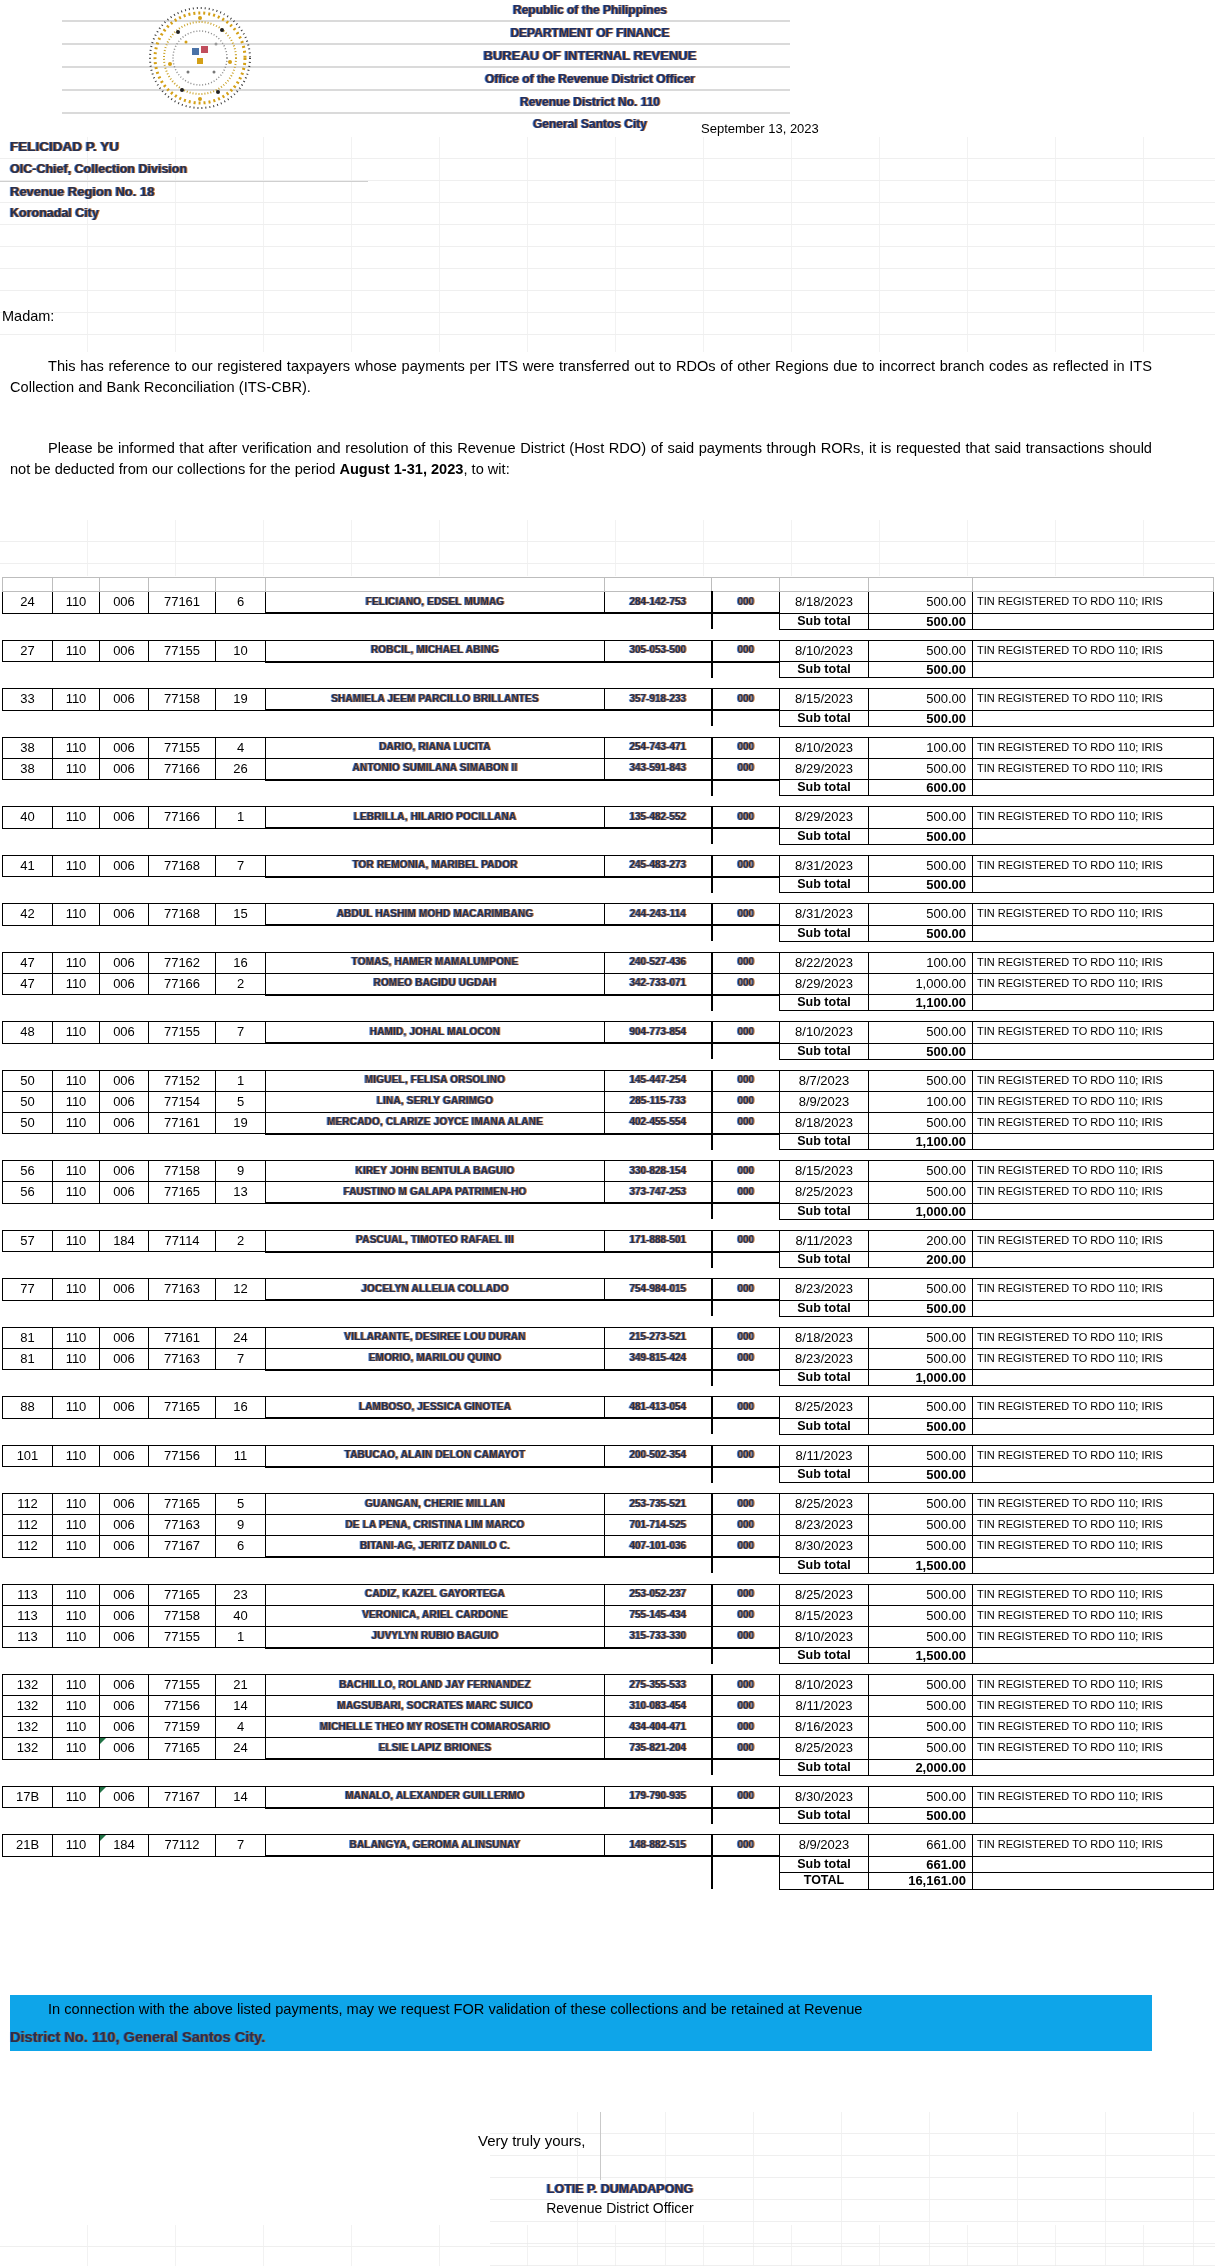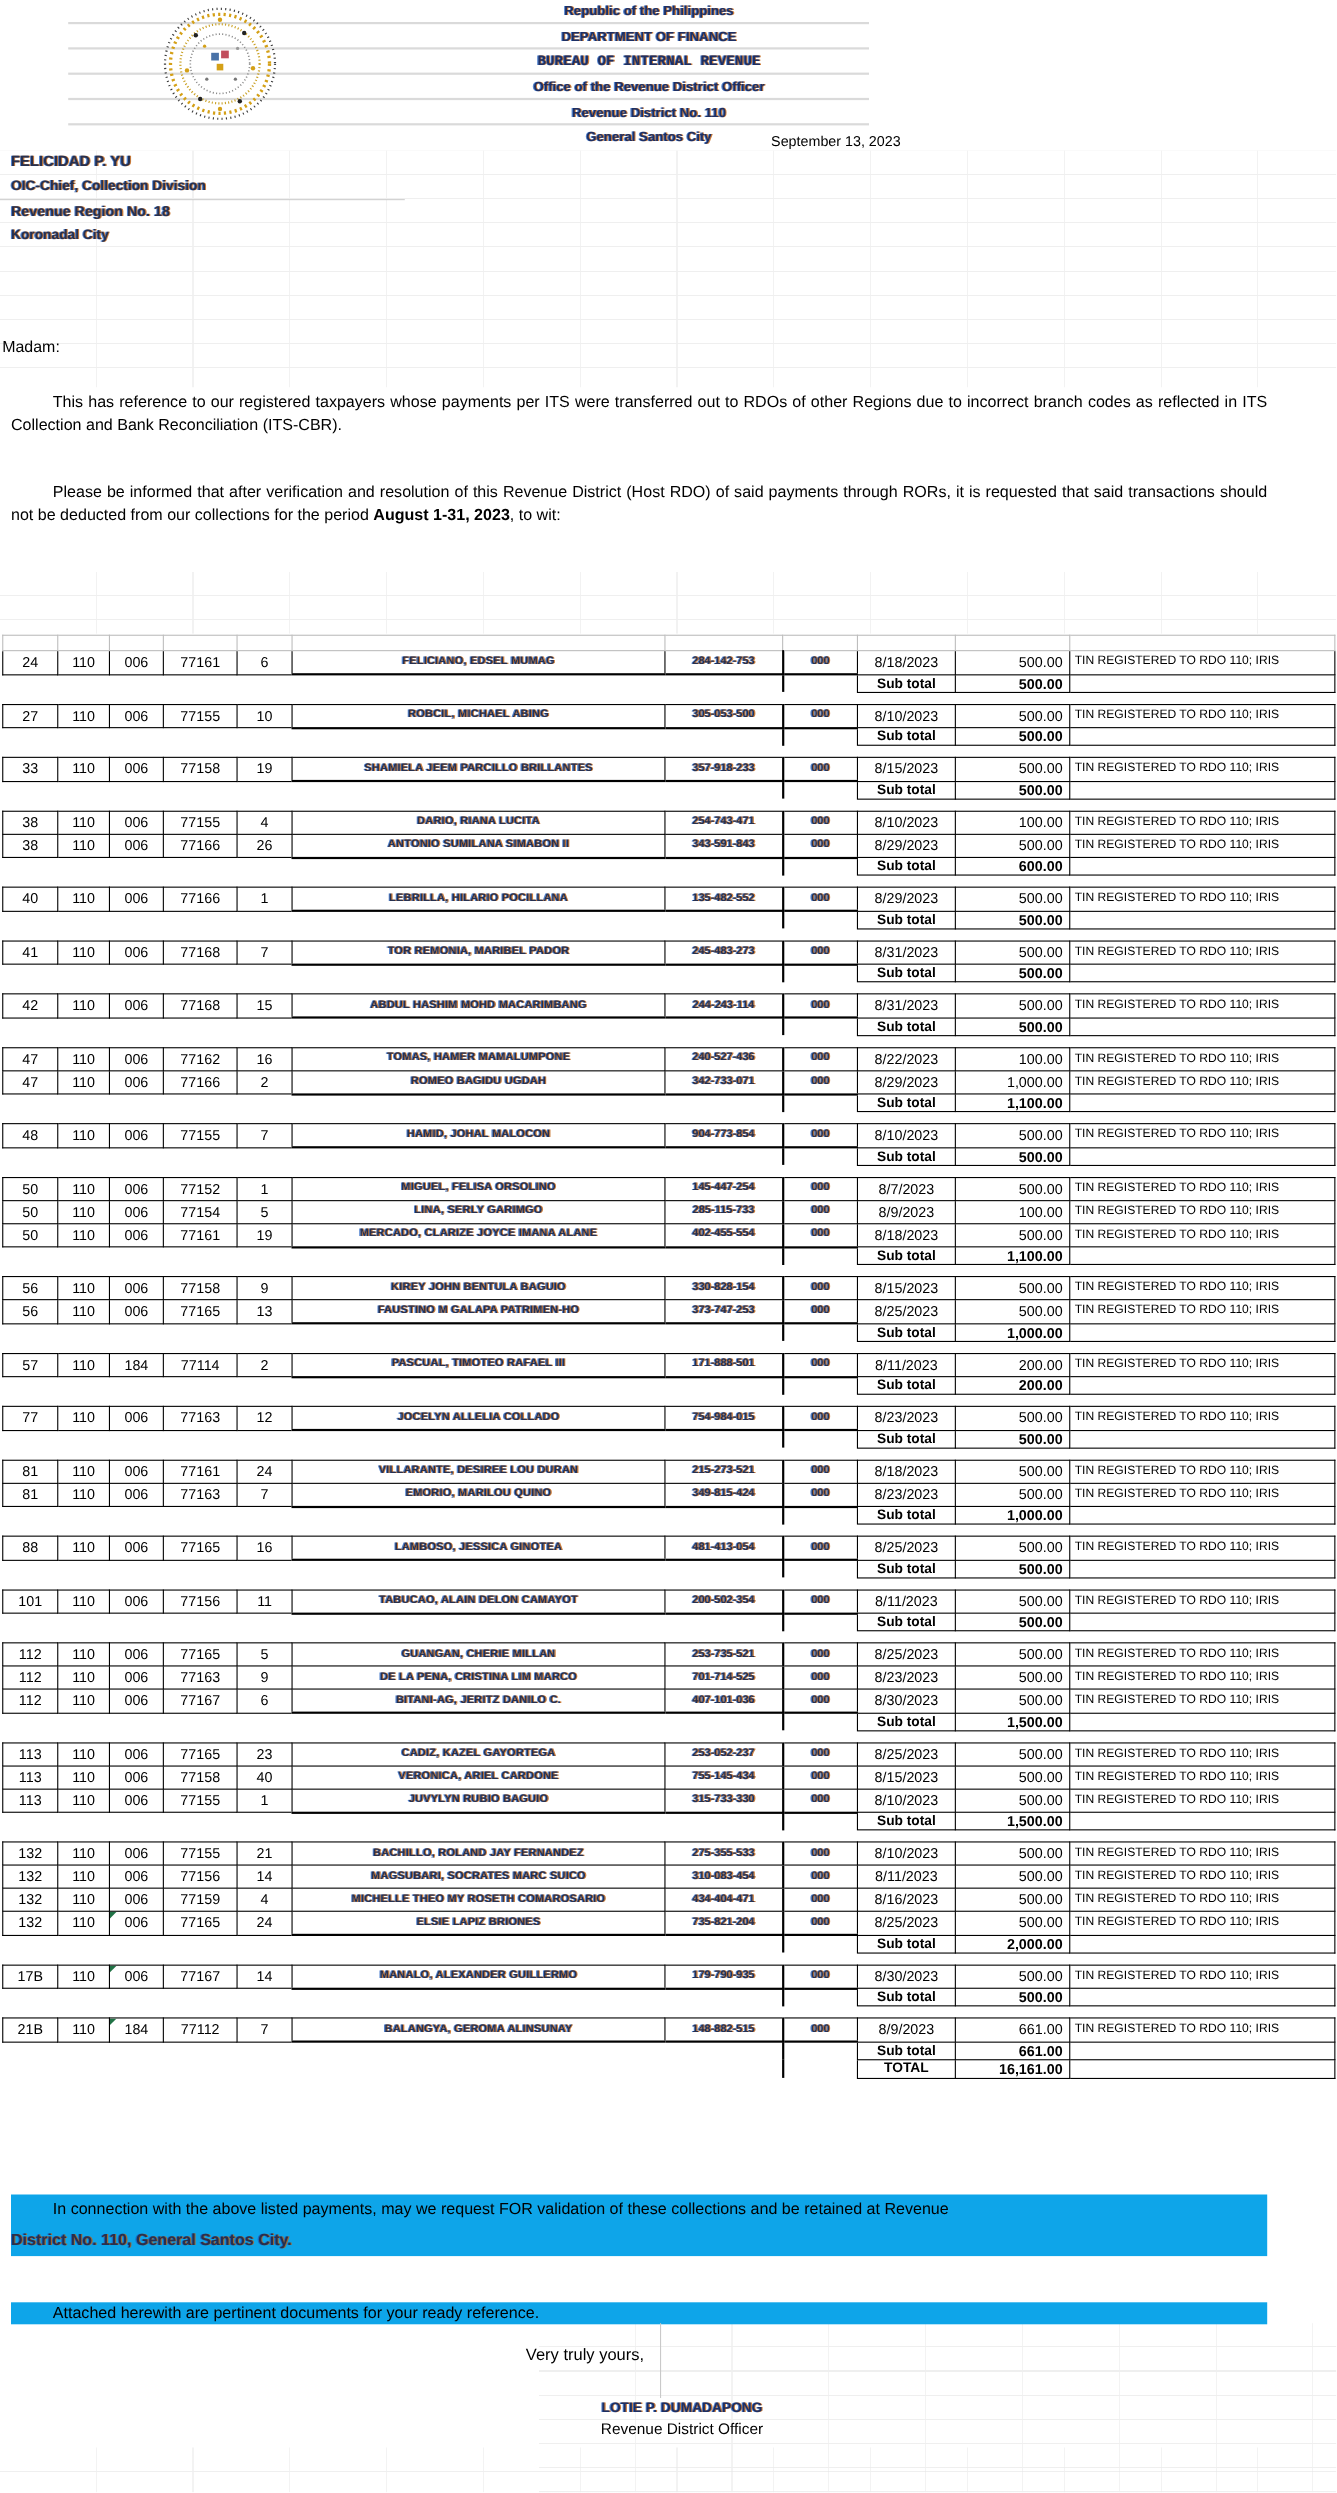--- a/index.html
+++ b/index.html
@@ -11,21 +11,21 @@
     background-image:
       repeating-linear-gradient(to bottom, transparent 0 21px, #e2e2e2 21px 22px),
       repeating-linear-gradient(to right, transparent 0 87px, #e9e9e9 87px 88px);}
   
   .lh-line{position:absolute;left:62px;width:728px;height:2px;background:#dadada;}
   .lh-text{position:absolute;left:340px;width:500px;text-align:center;line-height:14px;}
   .navypx{color:#1d2f63;text-shadow:1px 0 rgba(193,94,10,.8),-1px 0 rgba(25,90,190,.75);}
   .px{color:#26304f;text-shadow:1px 0 rgba(193,94,10,.8),-1px 0 rgba(25,90,190,.75);}
   .lh-1{font-size:12px;font-weight:bold;}
   .lh-2{font-size:12px;font-weight:bold;}
-  .lh-3{font-size:13px;font-weight:bold;font-family:Liberation Mono, monospace;}
+  .lh-3{font-size:13px;font-weight:bold;}
   .lh-4{font-size:12px;font-weight:bold;}
   .lh-5{font-size:12px;font-weight:bold;}
   .lh-6{font-size:12px;font-weight:bold;}
   .date{font-size:13px;}
   .addr{position:absolute;left:10px;line-height:15px;}
   .para{position:absolute;left:10px;width:1142px;font-size:14.6px;line-height:21px;
         text-align:justify;text-indent:38px;background:#fff;}
   .salutation{font-size:14.5px;}
   
   table#main{border-collapse:collapse;table-layout:fixed;position:absolute;left:2px;top:577px;
@@ -822,20 +822,19 @@
           <td class="c-tinArea"></td>
           <td class="c-branchArea"></td>
           <td class="c-date">TOTAL</td>
           <td class="c-amount">16,161.00</td>
           <td class="c-remarks"></td>
         </tr>
       </tbody>
   </table>
 
   <div class="closing" style="top:1995px;"><span>In connection with the above listed payments, may we request FOR validation of these collections and  be retained at Revenue</span><br><span class="px" style="font-weight:bold;">District No. 110, General Santos City.</span></div>
-  <div class="closing" style="top:2093px;line-height:20px;">Attached herewith are pertinent documents for your ready reference.</div>
   <div class="abs" style="left:478px;top:2132px;font-size:15px;">Very truly yours,</div>
 
   <div class="sig-line"></div>
   <div class="sig-name navypx">LOTIE P. DUMADAPONG</div>
   <div class="sig-title">Revenue District Officer</div>
 
 </div>
 
 </body></html>

